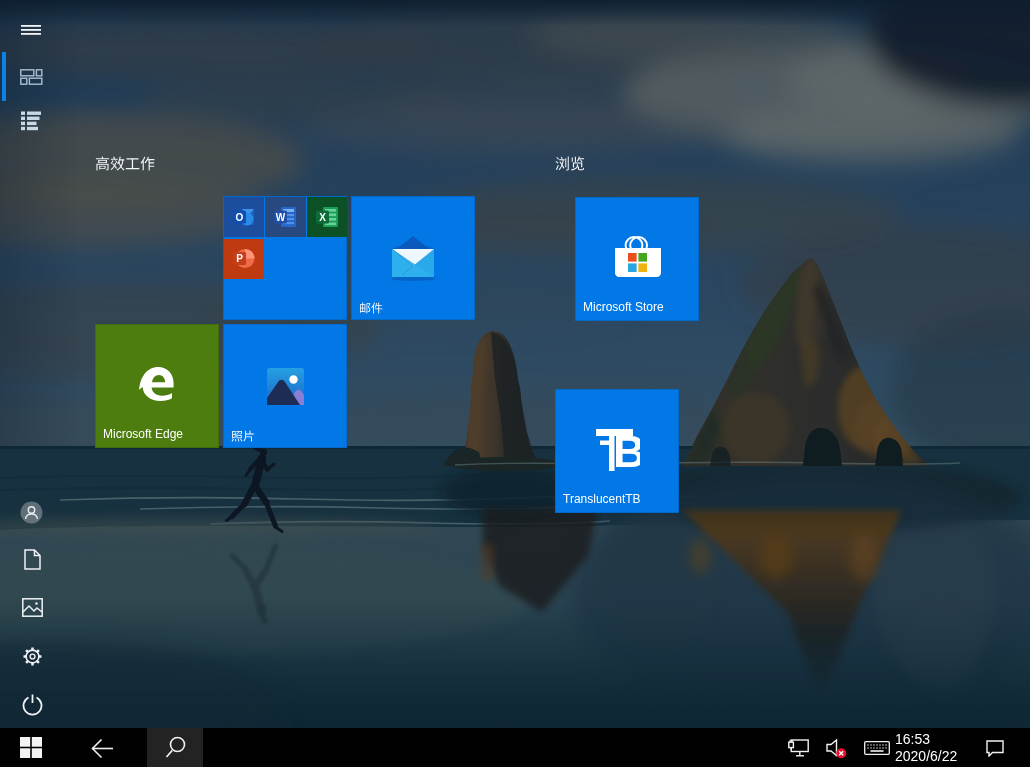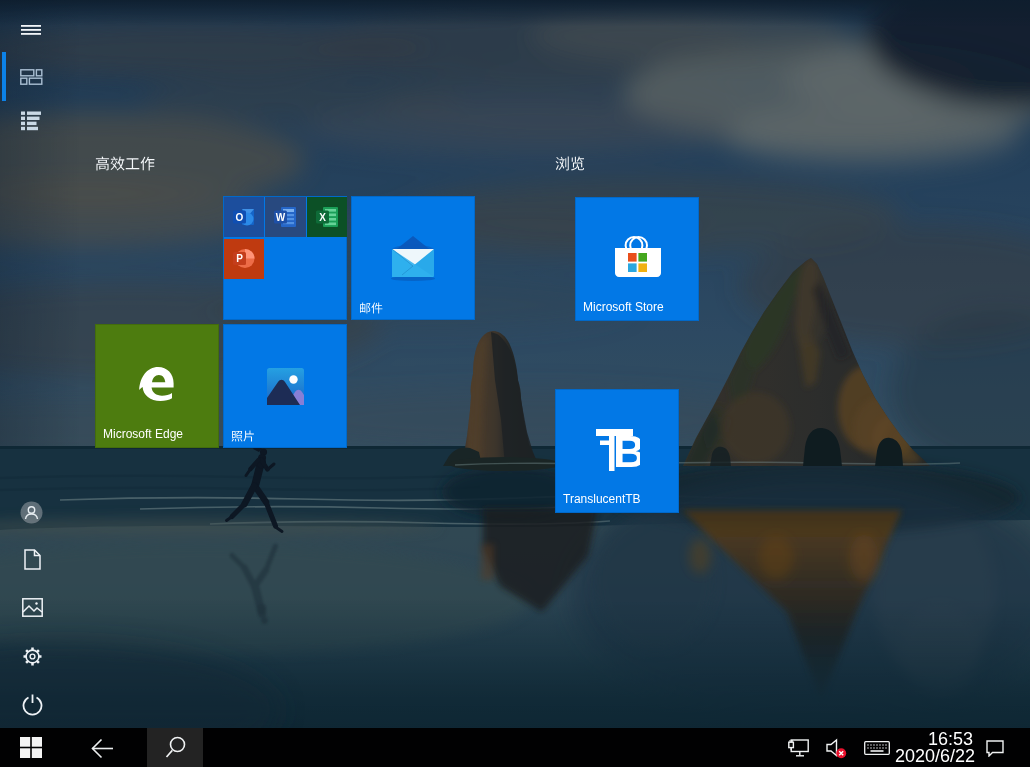--- a/index.html
+++ b/index.html
@@ -426,18 +426,18 @@
 <path d="M13.2,14.2 L17.2,18.2 M17.2,14.2 L13.2,18.2" stroke="#fff" stroke-width="1.4"></path>
 </svg>
 <svg style="position:absolute;left:864px;top:13px" width="26" height="14" viewBox="0 0 26 14" fill="none" stroke="#f0f2f3" stroke-width="1.3">
 <rect x="0.7" y="0.7" width="24.6" height="12.6" rx="1"></rect>
 <g stroke-width="1.6">
 <path d="M3.5,4 h1 M6.5,4 h1 M9.5,4 h1 M12.5,4 h1 M15.5,4 h1 M18.5,4 h1 M21.5,4 h1"></path>
 <path d="M3.5,7 h1 M6.5,7 h1 M9.5,7 h1 M12.5,7 h1 M15.5,7 h1 M18.5,7 h1 M21.5,7 h1"></path>
 <path d="M6.5,10 h13"></path>
 </g>
 </svg>
-<div style="position:absolute;left:895px;top:3px;width:78px;height:34px;color:#fff;font-size:18px;text-align:right;line-height:17px">16:53<br>2020/6/22</div>
+<div style="position:absolute;left:895px;top:3px;width:78px;height:34px;color:#fff;font-size:14px;text-align:left;line-height:17px">16:53<br>2020/6/22</div>
 <svg style="position:absolute;left:986px;top:12px" width="18" height="17" viewBox="0 0 18 17" fill="none" stroke="#f0f2f3" stroke-width="1.4">
 <path d="M1,1 H17 V12.5 H6.5 L3,16 V12.5 H1 Z"></path>
 </svg>
 </div>
 
 </div>
 </body></html>

